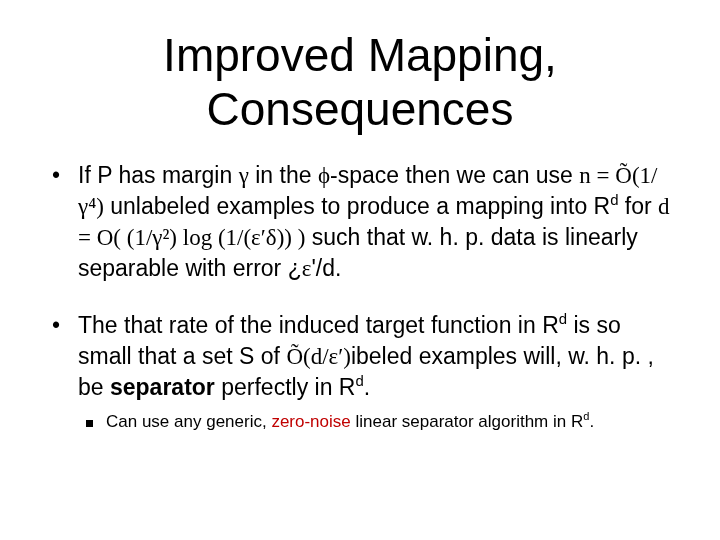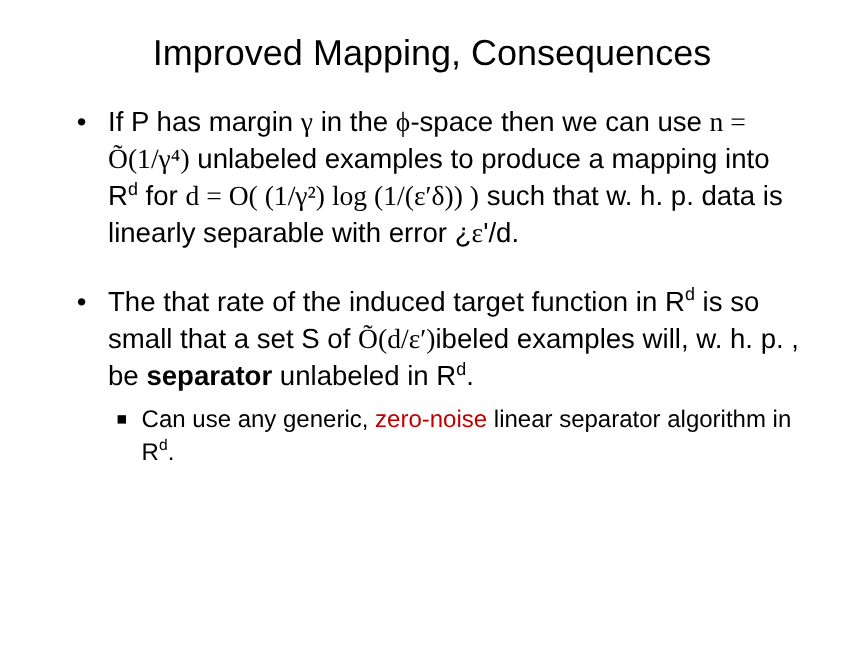--- a/index.html
+++ b/index.html
@@ -11,49 +11,49 @@
     font-family: Arial, Helvetica, sans-serif;
     color: #000;
   }
   .slide {
     width: 720px;
     height: 540px;
     padding: 28px 42px 0 42px;
     box-sizing: border-box;
   }
   .title {
-    font-size: 30px;
+    font-size: 46px;
     text-align: center;
     margin: 0 0 24px 0;
     font-weight: normal;
   }
   ul.top {
     list-style: none;
     padding: 0;
-    margin: 12px;
+    margin: 0;
     font-size: 23px;
     line-height: 1.35;
   }
   ul.top > li {
     position: relative;
     padding-left: 36px;
     margin-bottom: 26px;
   }
   ul.top > li::before {
     content: "•";
     position: absolute;
     left: 10px;
     top: 0;
     font-size: 23px;
   }
   ul.sub {
     list-style: none;
     padding: 0;
     margin: 8px 0 0 0;
-    font-size: 20px;
+    font-size: 17px;
   }
   ul.sub > li {
     position: relative;
     padding-left: 28px;
   }
   ul.sub > li::before {
     content: "";
     position: absolute;
     left: 8px;
     top: 9px;
@@ -73,21 +73,21 @@
 <div class="slide">
   <h1 class="title">Improved Mapping, Consequences</h1>
 
   <ul class="top">
 
     <li>
       <span>If P has margin </span><span class="math">γ</span><span> in the </span><span class="math">ϕ</span><span>-space then we can use </span><span class="math">n = Õ(1/γ⁴)</span><span> unlabeled examples to produce a mapping into R</span><sup>d</sup><span> for </span><span class="math">d = O( (1/γ²) log (1/(ε′δ)) )</span><span> such that w. h. p. data is linearly separable with error ¿</span><span class="math">ε</span><span>'/d.</span>
     </li>
 
     <li>
-      <span>The that rate of the induced target function in R</span><sup>d</sup><span> is so small that a set S of </span><span class="math">Õ(d/ε′)</span><span>ibeled examples will, w. h. p. , be </span><b>separator</b><span> unlabeled in R</span><sup>d</sup><span>.</span>
+      <span>The that rate of the induced target function in R</span><sup>d</sup><span> is so small that a set S of </span><span class="math">Õ(d/ε′)</span><span>ibeled examples will, w. h. p. , be </span><b>separator</b><span> perfectly in R</span><sup>d</sup><span>.</span>
 
       <ul class="sub">
         <li>
           <span>Can use any generic, </span><span class="zero">zero-noise</span><span> linear separator algorithm in R</span><sup>d</sup><span>.</span>
         </li>
       </ul>
     </li>
 
   </ul>
 </div>

